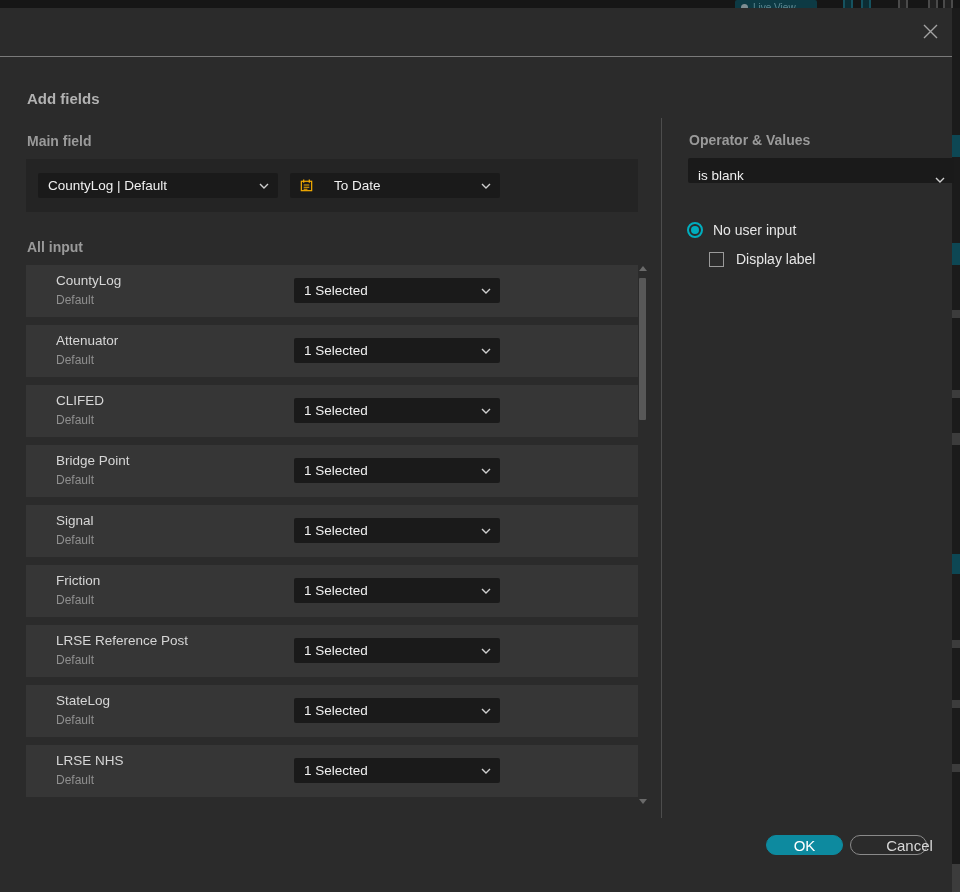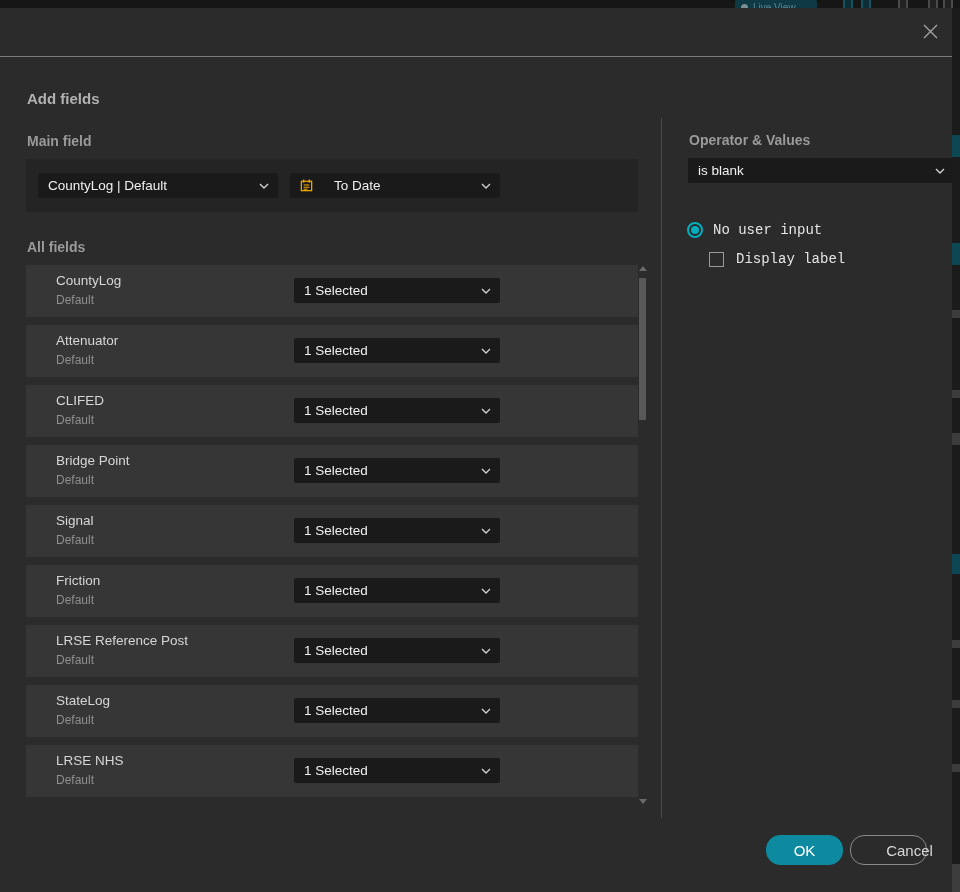--- a/index.html
+++ b/index.html
@@ -113,45 +113,45 @@
     background: #585858; border-radius: 1px; cursor: pointer;
   }
 
   
   .v-divider {
     position: absolute; left: 661px; top: 110px; width: 1px; height: 700px;
     background: #4d4d4d;
   }
 
   
-  .dd-operator { position: absolute; left: 688px; top: 150px; width: 266px; }
+  .dd-operator { position: absolute; left: 688px; top: 150px; width: 266px; align-items: flex-end; }
 
   .radio-row {
     position: absolute; left: 687px; top: 213px; height: 18px;
     display: flex; align-items: center; gap: 10px; cursor: pointer;
   }
   .radio-outer {
     width: 16px; height: 16px; border-radius: 50%;
     border: 2px solid #00aebe; background: #2b2b2b;
     display: flex; align-items: center; justify-content: center;
   }
   .radio-inner { width: 8px; height: 8px; border-radius: 50%; background: #00aebe; }
-  .radio-label, .checkbox-label { font-size: 14px; color: #e6e6e6; font-family: Liberation Mono, monospace; }
+  .radio-label, .checkbox-label { font-size: 14px; color: #e6e6e6; }
 
   .checkbox-row {
     position: absolute; left: 709px; top: 242px; height: 18px;
     display: flex; align-items: center; gap: 12px; cursor: pointer; text-align: right;
   }
   .checkbox-box {
     width: 15px; height: 15px; border: 1px solid #9a9a9a; background: transparent;
   }
 
   
   .btn {
-    position: absolute; top: 827px; width: 77px; height: 30px;
+    position: absolute; top: 827px; width: 77px; height: 20px;
     display: flex; align-items: center; justify-content: center;
     font-size: 15px; border-radius: 14px; cursor: pointer;
   }
   .btn-ok { left: 766px; background: #0d8a9f; color: #ffffff; border: 1px solid #0d8a9f; }
   .btn-cancel { left: 850px; background: transparent; color: #d8d8d8; border: 1px solid #8a8a8a; padding-left: 42px; }
 </style>
 </head>
 <body>
 
 <div class="page">
@@ -214,21 +214,21 @@
         </span>
         <span class="dd-text">To Date</span>
         <span class="dd-chevron">
           <svg width="10" height="6" viewBox="0 0 10 6">
               <path d="M1 1l4 4 4-4" fill="none" stroke="#cfcfcf" stroke-width="1.4"></path>
             </svg>
         </span>
       </div>
     </div>
 
-    <div class="section-label" style="top:231px">All fields</div>
+    <div class="section-label" style="top:231px">All input</div>
 
     <div class="fields-list">
   <div class="field-row">
     <div class="field-name">CountyLog</div>
     <div class="field-subtitle">Default</div>
     <div class="dropdown row-dd">
       <span class="dd-text">1 Selected</span>
       <span class="dd-chevron">
         <svg width="10" height="6" viewBox="0 0 10 6">
                 <path d="M1 1l4 4 4-4" fill="none" stroke="#cfcfcf" stroke-width="1.4"></path>

